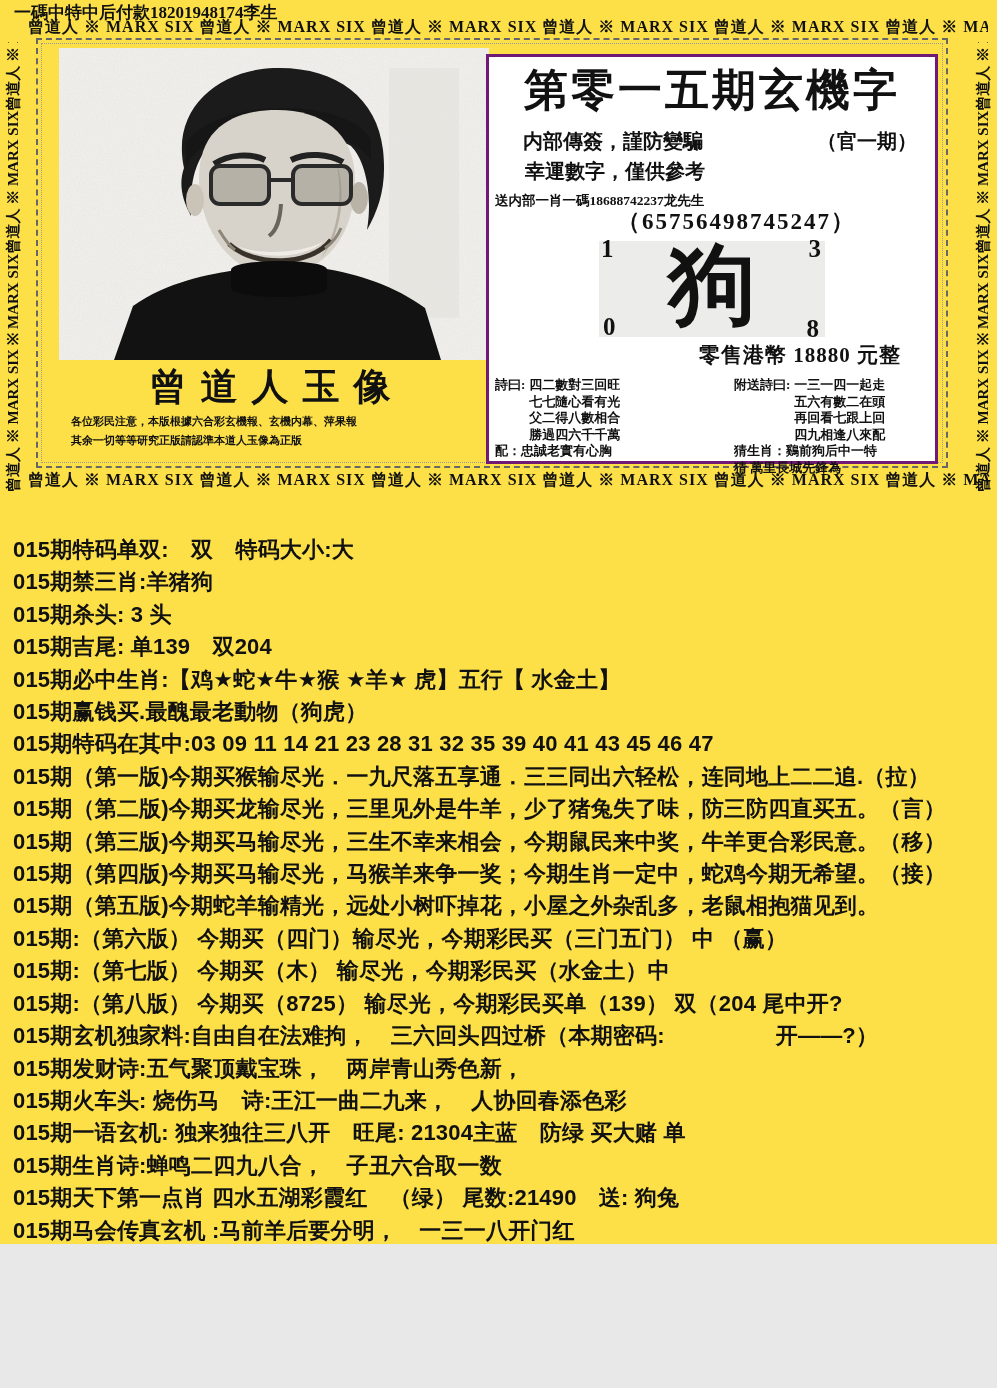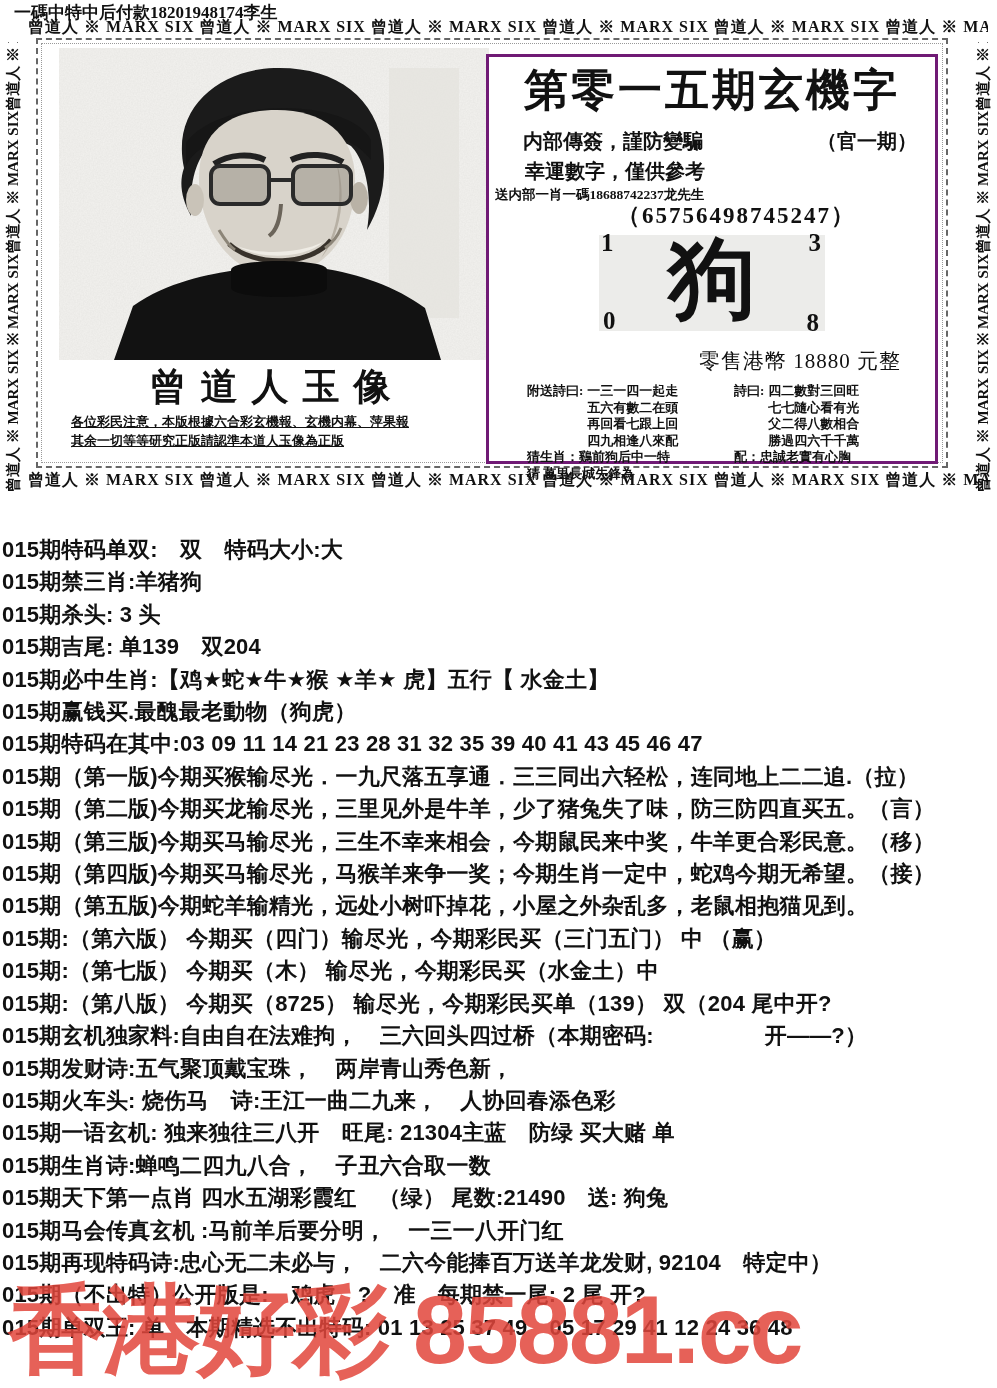--- a/index.html
+++ b/index.html
@@ -1,16 +1,16 @@
 <!DOCTYPE html>
 <html><head>
 <meta charset="utf-8">
 <style>
   html,body{margin:0;padding:0;background:#e8e8e8;}
-  .sheet{position:relative;width:997px;height:1388px;background:#ffffff;color:#111;
+  .sheet{position:relative;width:997px;height:1244px;background:#fde047;color:#111;
          font-family:"Liberation Serif","DejaVu Serif",serif;overflow:hidden;}
 
   
   .top-note{position:absolute;left:14px;top:1px;font-size:17px;font-weight:bold;white-space:nowrap;}
   .hborder{position:absolute;left:28px;width:960px;font-size:16px;font-weight:bold;
            letter-spacing:1px;white-space:nowrap;overflow:hidden;}
   .hborder.top{top:17px;}
   .hborder.bottom{top:470px;}
   .vborder{position:absolute;font-size:15px;font-weight:bold;white-space:nowrap;
            transform-origin:0 0;transform:rotate(-90deg);width:450px;overflow:hidden;}
@@ -20,51 +20,51 @@
   
   .main-frame{position:absolute;left:36px;top:38px;width:908px;height:426px;
               border:2px dashed #666;}
   .main-frame::before{content:"";position:absolute;inset:3px;border:1px dotted #999;pointer-events:none;}
 
   
   .portrait-block{position:absolute;left:21px;top:8px;width:436px;}
   .portrait-photo{display:block;width:430px;height:312px;background:#f3f2ef;}
   .portrait-caption{margin-top:2px;text-align:center;font-size:37px;font-weight:900;
                     letter-spacing:14px;white-space:nowrap;}
-  .portrait-note{font-size:13px;font-weight:bold;line-height:19px;padding-left:12px;white-space:nowrap;text-decoration:underline;}
+  .portrait-note{font-size:11px;font-weight:bold;line-height:19px;padding-left:12px;white-space:nowrap;}
 
   
   .mystery-panel{position:absolute;right:8px;top:14px;width:446px;height:404px;
                  border:3px solid #701a75;background:#fff;}
   .mp-title{margin-top:4px;text-align:center;font-size:44px;font-weight:900;letter-spacing:3px;white-space:nowrap;}
   .mp-row1{display:flex;justify-content:space-between;padding:8px 18px 0 34px;
            font-size:20px;font-weight:bold;}
   .mp-row2{padding:3px 0 0 36px;font-size:20px;font-weight:bold;}
-  .mp-row3{padding:0 0 0 6px;font-size:13.5px;font-weight:bold;margin-top:1px;}
+  .mp-row3{padding:0 0 0 6px;font-size:13.5px;font-weight:bold;margin-top:7px;}
   .mp-row4{padding:0 8px 0 128px;font-size:23px;font-weight:bold;letter-spacing:2px;margin-top:-4px;}
   .char-block{position:relative;width:226px;height:96px;margin:4px auto 0 auto;background:#ececea;}
   .char-main{position:absolute;left:50%;top:50%;transform:translate(-50%,-53%);
              font-size:88px;font-weight:900;line-height:1;}
   .char-digit{position:absolute;font-size:25px;font-weight:bold;}
   .char-digit.tl{left:2px;top:-6px;}
   .char-digit.tr{right:4px;top:-6px;}
   .char-digit.bl{left:4px;bottom:-4px;}
   .char-digit.br{right:6px;bottom:-6px;}
-  .mp-price{text-align:right;padding-right:34px;font-size:21px;font-weight:normal;margin-top:16px;letter-spacing:1px;padding-left:40px;}
+  .mp-price{text-align:right;padding-right:34px;font-size:21px;font-weight:bold;margin-top:4px;letter-spacing:1px;padding-left:40px;}
   .mp-poems{display:flex;margin-top:8px;font-size:13px;font-weight:bold;line-height:16.5px;}
   .poem-col{flex:1;}
   .poem-col.left{padding-left:38px;}
   .poem-col.right{padding-left:6px;}
   .poem-head{display:flex;}
   .poem-label{white-space:nowrap;margin-right:4px;}
   .poem-line{white-space:nowrap;}
   .poem-extra .poem-line{white-space:nowrap;}
 
   
-  .body-lines{position:absolute;left:2px;top:534px;width:980px;}
+  .body-lines{position:absolute;left:13px;top:534px;width:980px;}
   .body-lines .line{font-family:"Liberation Sans","DejaVu Sans",sans-serif;
                     font-weight:700;font-size:22px;line-height:32.4px;white-space:nowrap;
                     letter-spacing:0.2px;}
 
   
   .watermark{position:absolute;left:8px;top:1266px;font-size:97px;font-weight:900;
              font-family:"Liberation Sans","DejaVu Sans",sans-serif;
              white-space:nowrap;opacity:0.85;pointer-events:none;letter-spacing:-2px;}
 </style>
 </head>
@@ -143,51 +143,51 @@
         <span class="char-digit tl">1</span>
         <span class="char-digit tr">3</span>
         <span class="char-main">狗</span>
         <span class="char-digit bl">0</span>
         <span class="char-digit br">8</span>
       </div>
 
       <div class="mp-price">零售港幣 18880 元整</div>
 
       <div class="mp-poems">
+        <div class="poem-col right">
+          <div class="poem-head">
+            <span class="poem-label">詩曰:</span>
+            <div>
+
+            <div class="poem-line">四二數對三回旺</div>
+                <div class="poem-line">七七隨心看有光</div>
+                <div class="poem-line">父二得八數相合</div>
+                <div class="poem-line">勝過四六千千萬</div>
+              </div>
+          </div>
+          <div class="poem-extra">
+
+          <div class="poem-line">配：忠誠老實有心胸</div>
+            </div>
+        </div>
         <div class="poem-col left">
           <div class="poem-head">
             <span class="poem-label">附送詩曰:</span>
             <div>
 
             <div class="poem-line">一三一四一起走</div>
                 <div class="poem-line">五六有數二在頭</div>
                 <div class="poem-line">再回看七跟上回</div>
                 <div class="poem-line">四九相逢八來配</div>
               </div>
           </div>
           <div class="poem-extra">
 
           <div class="poem-line">猜生肖：鷄前狗后中一特</div>
               <div class="poem-line">猜 萬里長城先鋒為</div>
-            </div>
-        </div>
-        <div class="poem-col right">
-          <div class="poem-head">
-            <span class="poem-label">詩曰:</span>
-            <div>
-
-            <div class="poem-line">四二數對三回旺</div>
-                <div class="poem-line">七七隨心看有光</div>
-                <div class="poem-line">父二得八數相合</div>
-                <div class="poem-line">勝過四六千千萬</div>
-              </div>
-          </div>
-          <div class="poem-extra">
-
-          <div class="poem-line">配：忠誠老實有心胸</div>
             </div>
         </div>
       </div>
     </div>
   </div>
 
   <div class="hborder bottom">曾道人 ※ MARX SIX  曾道人 ※ MARX SIX  曾道人 ※ MARX SIX  曾道人 ※ MARX SIX  曾道人 ※ MARX SIX  曾道人 ※ MARX SIX</div>
 
   <div class="body-lines">
 

